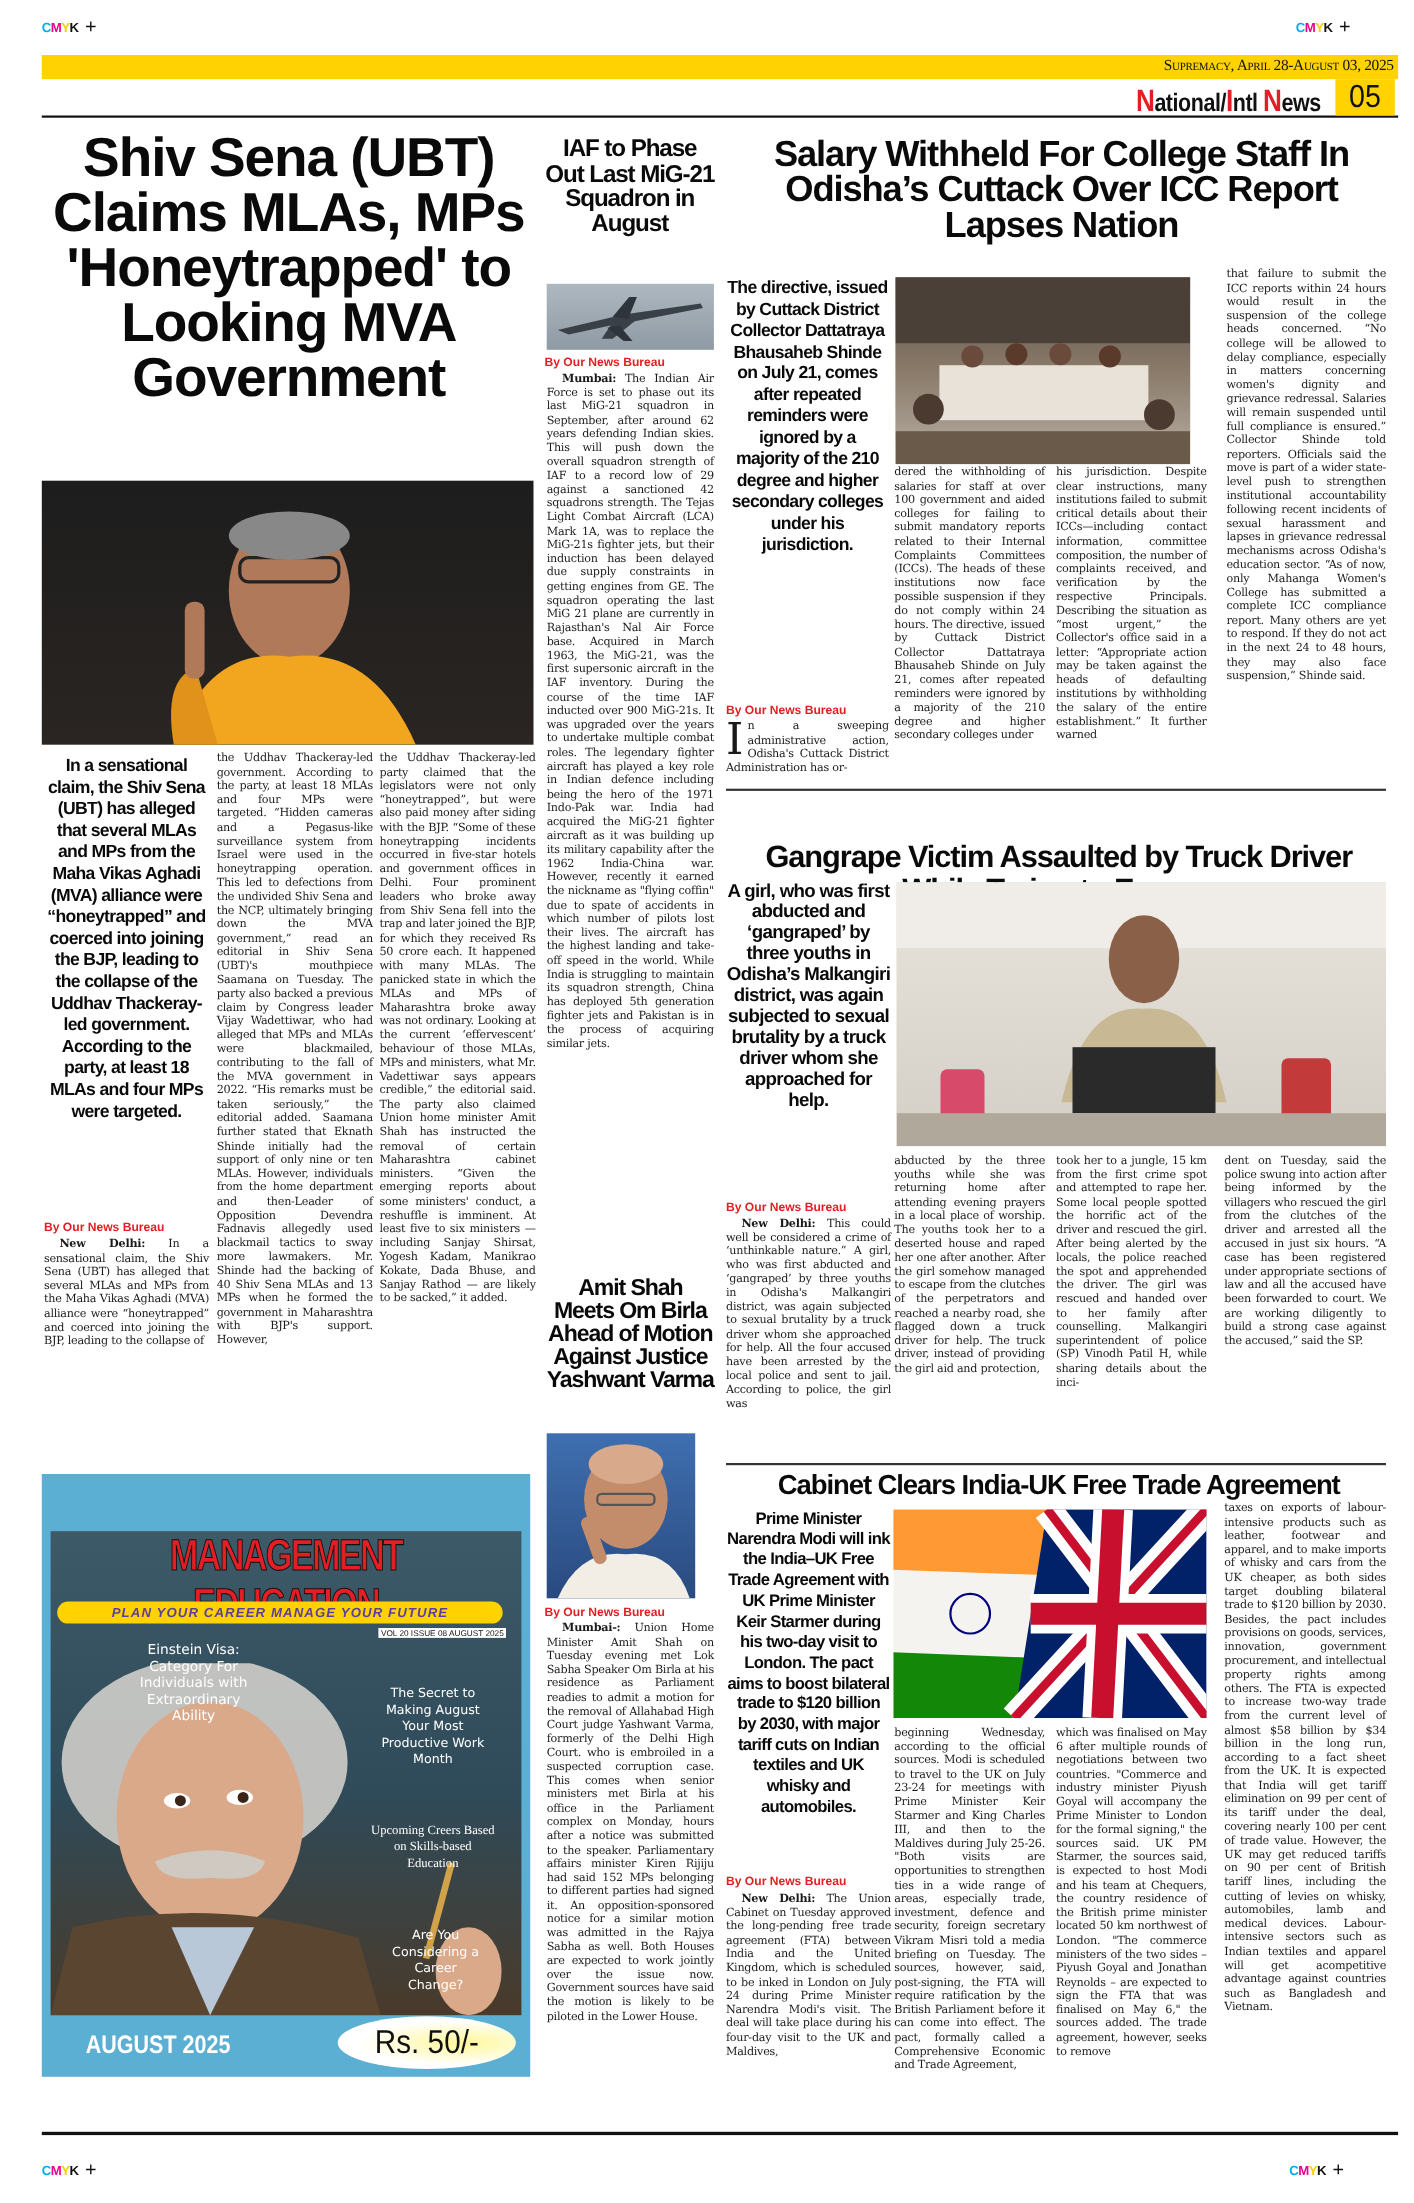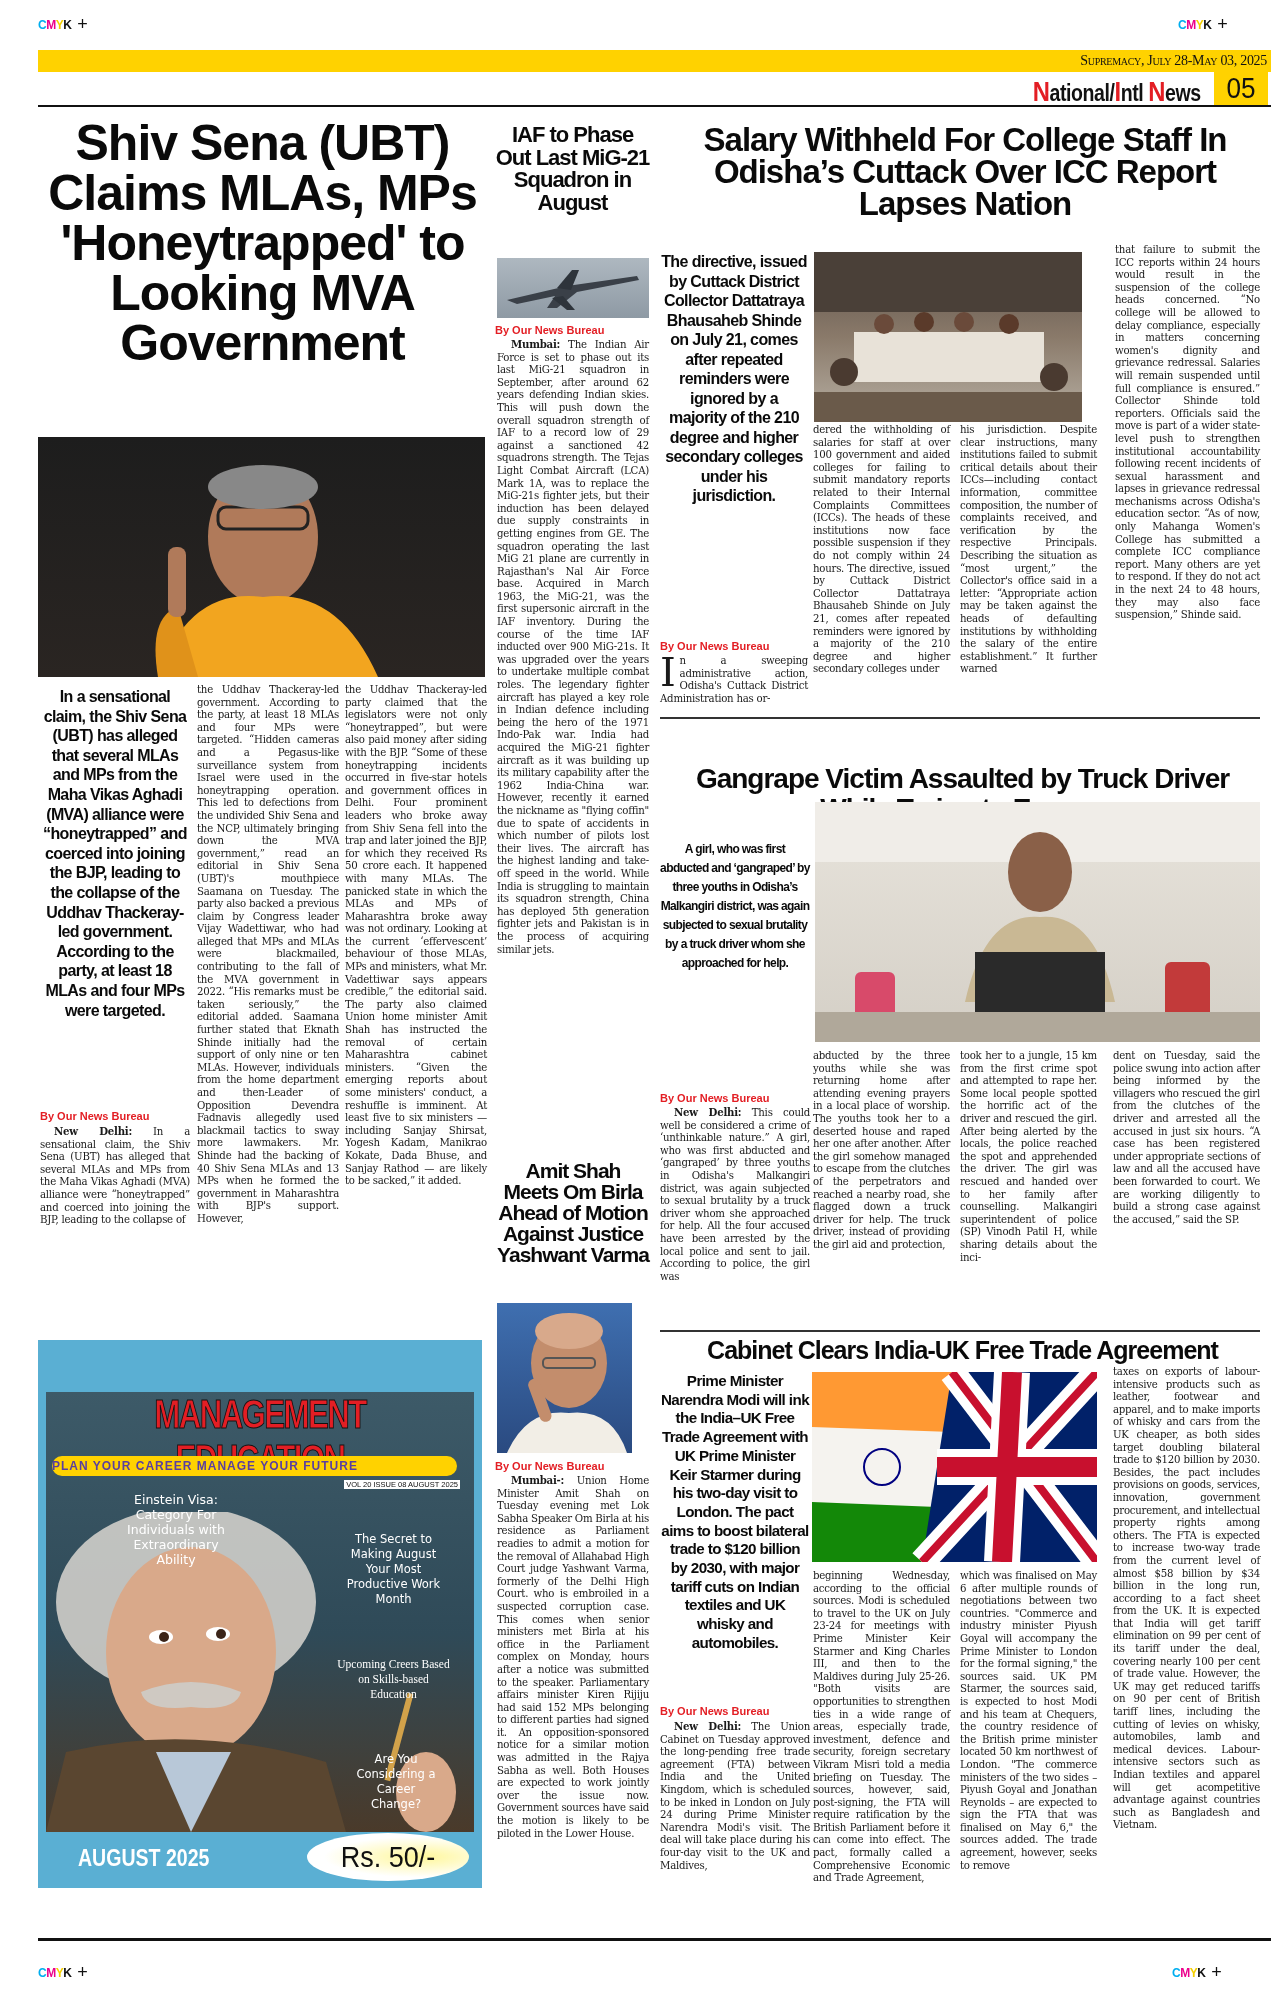--- a/index.html
+++ b/index.html
@@ -31,21 +31,21 @@
 <div class="abs cmyk" style="left:38px;top:14px;">
   <span><span class="c">C</span><span class="m">M</span><span class="y">Y</span><span class="k">K</span></span>
     <span class="plus">+</span>
 </div>
 <div class="abs cmyk" style="left:1178px;top:14px;">
   <span><span class="c">C</span><span class="m">M</span><span class="y">Y</span><span class="k">K</span></span>
     <span class="plus">+</span>
 </div>
 
 <div class="abs topbar">
-  <div class="abs dateline">Supremacy, July 28-May 03, 2025</div>
+  <div class="abs dateline">Supremacy, April 28-August 03, 2025</div>
 </div>
 <div class="abs section-row">
   <div class="section-title">
     <span class="red">N</span><span>ational/</span><span class="red">I</span><span>ntl </span><span class="red">N</span><span>ews</span>
   </div>
   <div class="pagenum">05</div>
 </div>
 
 <div class="abs hl" style="left:40px;top:118px;width:445px;font-size:50px;line-height:50px;">Shiv Sena (UBT) Claims MLAs, MPs 'Honeytrapped' to Looking MVA Government</div>
 
@@ -77,21 +77,21 @@
         <circle cx="118" cy="125" r="5" fill="#3b2418"></circle>
       <ellipse cx="172" cy="122" rx="12" ry="7" fill="#fff"></ellipse>
         <circle cx="175" cy="122" r="5" fill="#3b2418"></circle>
       <path d="M95 180 Q145 160 195 180 Q190 200 145 195 Q100 200 95 180 Z" fill="#cfc9c2"></path>
       <path d="M0 320 L20 240 Q145 210 280 250 L300 320 Z" fill="#5a4630"></path>
       <path d="M110 240 L145 320 L185 240 Z" fill="#b8c8d8"></path>
       <rect x="350" y="180" width="6" height="90" fill="#d2a24a" transform="rotate(15 353 225)"></rect>
       <ellipse cx="380" cy="280" rx="30" ry="40" fill="#d9a98a"></ellipse>
     </svg>
     <div class="abs" style="left:4px;top:0;width:420px;text-align:center;font-family:'Liberation Sans',sans-serif;font-weight:bold;font-size:40px;color:#e31e24;-webkit-text-stroke:1px #111;letter-spacing:-2px;transform:scaleX(0.78);transform-origin:center;">MANAGEMENT EDUCATION</div>
-    <div class="abs" style="left:6px;top:64px;width:405px;height:20px;background:#ffd200;border-radius:10px;text-align:left;line-height:20px;font-family:'Liberation Sans',sans-serif;font-weight:bold;font-size:12px;color:#5a3fa0;letter-spacing:1px;">PLAN YOUR CAREER MANAGE YOUR FUTURE</div>
+    <div class="abs" style="left:6px;top:64px;width:405px;height:20px;background:#ffd200;border-radius:10px;text-align:center;line-height:20px;font-family:'Liberation Sans',sans-serif;font-weight:bold;font-size:12px;color:#5a3fa0;letter-spacing:1px;font-style:italic;">PLAN YOUR CAREER MANAGE YOUR FUTURE</div>
     <div class="abs" style="right:14px;top:88px;background:#fff;color:#111;font-family:'Liberation Sans',sans-serif;font-size:7.5px;padding:0 2px;">VOL 20 ISSUE 08 AUGUST 2025</div>
     <div class="abs" style="left:70px;top:100px;width:120px;text-align:center;font-family:'DejaVu Sans',sans-serif;font-size:12.5px;line-height:15px;color:#fff;">Einstein Visa: Category For Individuals with Extraordinary Ability</div>
     <div class="abs" style="left:300px;top:140px;width:95px;text-align:center;font-family:'DejaVu Sans',sans-serif;font-size:11.5px;line-height:15px;color:#fff;">The Secret to Making August Your Most Productive Work Month</div>
     <div class="abs" style="left:290px;top:265px;width:115px;text-align:center;font-family:Liberation Serif, serif;font-size:11.5px;line-height:15px;color:#fff;">Upcoming Creers Based on Skills-based Education</div>
     <div class="abs" style="left:305px;top:360px;width:90px;text-align:center;font-family:'DejaVu Sans',sans-serif;font-size:11.5px;line-height:15px;color:#fff;">Are You Considering a Career Change?</div>
   </div>
   <div class="abs" style="left:40px;top:505px;font-family:'Liberation Sans',sans-serif;font-weight:bold;font-size:23px;color:#fff;transform:scaleX(0.85);transform-origin:left;">AUGUST 2025</div>
   <div class="abs" style="left:260px;top:493px;width:180px;height:48px;border-radius:50%;background:radial-gradient(ellipse at 70% 50%,#fff799 0%,#ffffff 60%);text-align:center;line-height:48px;font-family:'Liberation Sans',sans-serif;font-size:30px;color:#111;transform:scaleX(0.9);">Rs. 50/-</div>
 </div>
 
@@ -142,21 +142,21 @@
     <rect x="0" y="140" width="268" height="30" fill="#6a5a4a"></rect>
   </svg>
 </div>
 <div class="abs body" style="left:813px;top:424px;width:137px;">dered the withholding of salaries for staff at over 100 government and aided colleges for failing to submit mandatory reports related to their Internal Complaints Committees (ICCs). The heads of these institutions now face possible suspension if they do not comply within 24 hours. The directive, issued by Cuttack District Collector Dattatraya Bhausaheb Shinde on July 21, comes after repeated reminders were ignored by a majority of the 210 degree and higher secondary colleges under</div>
 <div class="abs body" style="left:960px;top:424px;width:137px;">his jurisdiction. Despite clear instructions, many institutions failed to submit critical details about their ICCs—including contact information, committee composition, the number of complaints received, and verification by the respective Principals. Describing the situation as “most urgent,” the Collector's office said in a letter: “Appropriate action may be taken against the heads of defaulting institutions by withholding the salary of the entire establishment.” It further warned</div>
 <div class="abs body" style="left:1115px;top:244px;width:145px;">that failure to submit the ICC reports within 24 hours would result in the suspension of the college heads concerned. “No college will be allowed to delay compliance, especially in matters concerning women's dignity and grievance redressal. Salaries will remain suspended until full compliance is ensured.” Collector Shinde told reporters. Officials said the move is part of a wider state-level push to strengthen institutional accountability following recent incidents of sexual harassment and lapses in grievance redressal mechanisms across Odisha's education sector. “As of now, only Mahanga Women's College has submitted a complete ICC compliance report. Many others are yet to respond. If they do not act in the next 24 to 48 hours, they may also face suspension,” Shinde said.</div>
 
 <div class="abs rule" style="left:660px;top:717px;width:600px;"></div>
 
 <div class="abs hl" style="left:660px;top:724px;width:605px;font-size:28px;line-height:30px;margin-top:40px;">Gangrape Victim Assaulted by Truck Driver While Trying to Escape</div>
-<div class="abs deck" style="left:660px;top:800px;width:150px;font-size:12px;line-height:19px;margin-top:40px;">A girl, who was first abducted and ‘gangraped’ by three youths in Odisha’s Malkangiri district, was again subjected to sexual brutality by a truck driver whom she approached for help.</div>
+<div class="abs deck" style="left:660px;top:800px;width:150px;font-size:17px;line-height:19px;">A girl, who was first abducted and ‘gangraped’ by three youths in Odisha’s Malkangiri district, was again subjected to sexual brutality by a truck driver whom she approached for help.</div>
 <div class="abs byline" style="left:660px;top:1092px;width:150px;">By Our News Bureau</div>
 <div class="abs body indent" style="left:660px;top:1106px;width:150px;">
   <span class="dateline-lead">New Delhi:</span> <span>This could well be considered a crime of ‘unthinkable nature.” A girl, who was first abducted and ‘gangraped’ by three youths in Odisha's Malkangiri district, was again subjected to sexual brutality by a truck driver whom she approached for help. All the four accused have been arrested by the local police and sent to jail. According to police, the girl was</span>
 </div>
 <div class="abs photo" style="left:815px;top:802px;width:445px;height:240px;background:linear-gradient(180deg,#e8e4dc 0%,#d4cfc6 100%);">
   <svg width="445" height="240" viewBox="0 0 445 240">
     <rect x="0" y="0" width="445" height="60" fill="#f0ede8"></rect>
     <ellipse cx="225" cy="70" rx="32" ry="40" fill="#8a6048"></ellipse>
     <path d="M150 200 Q170 110 225 115 Q280 110 300 200 Z" fill="#c9b894"></path>
     <rect x="160" y="150" width="130" height="60" fill="#2a2a2a"></rect>

